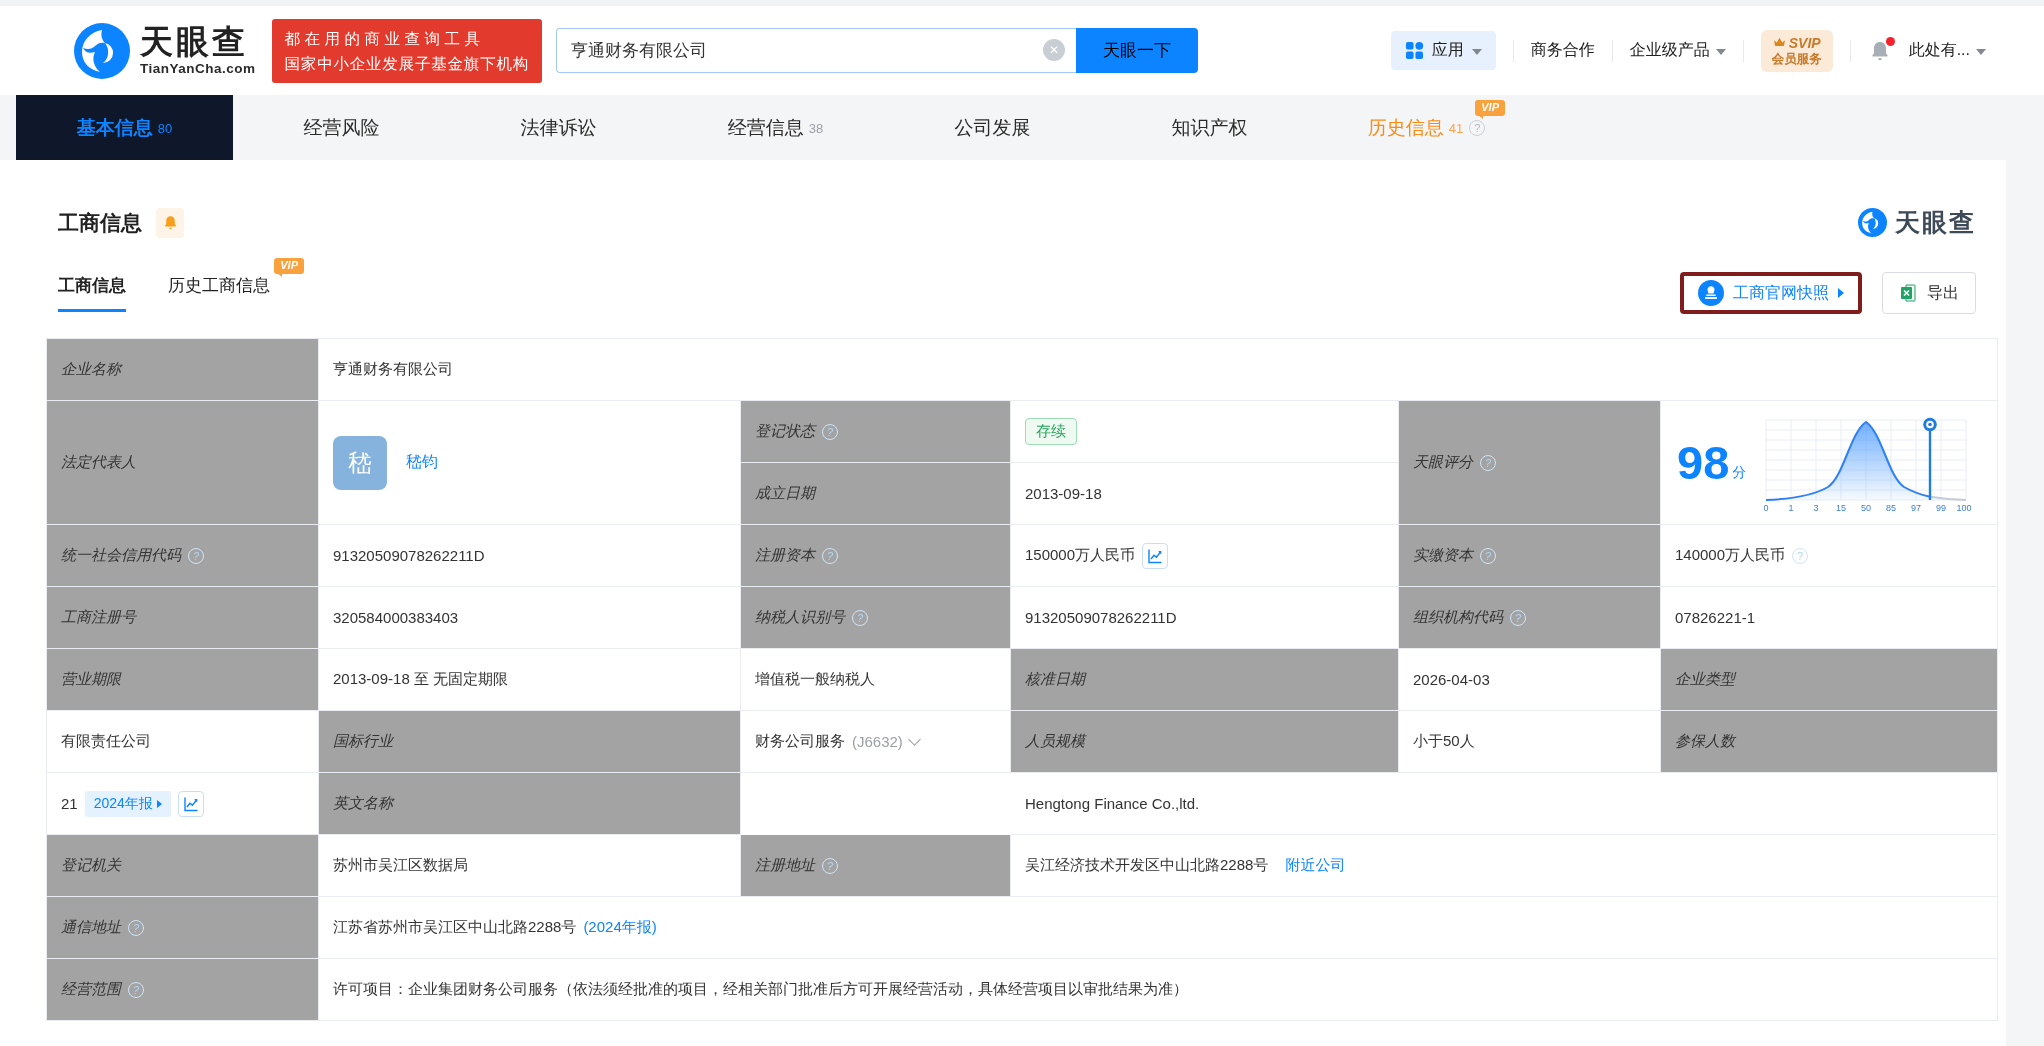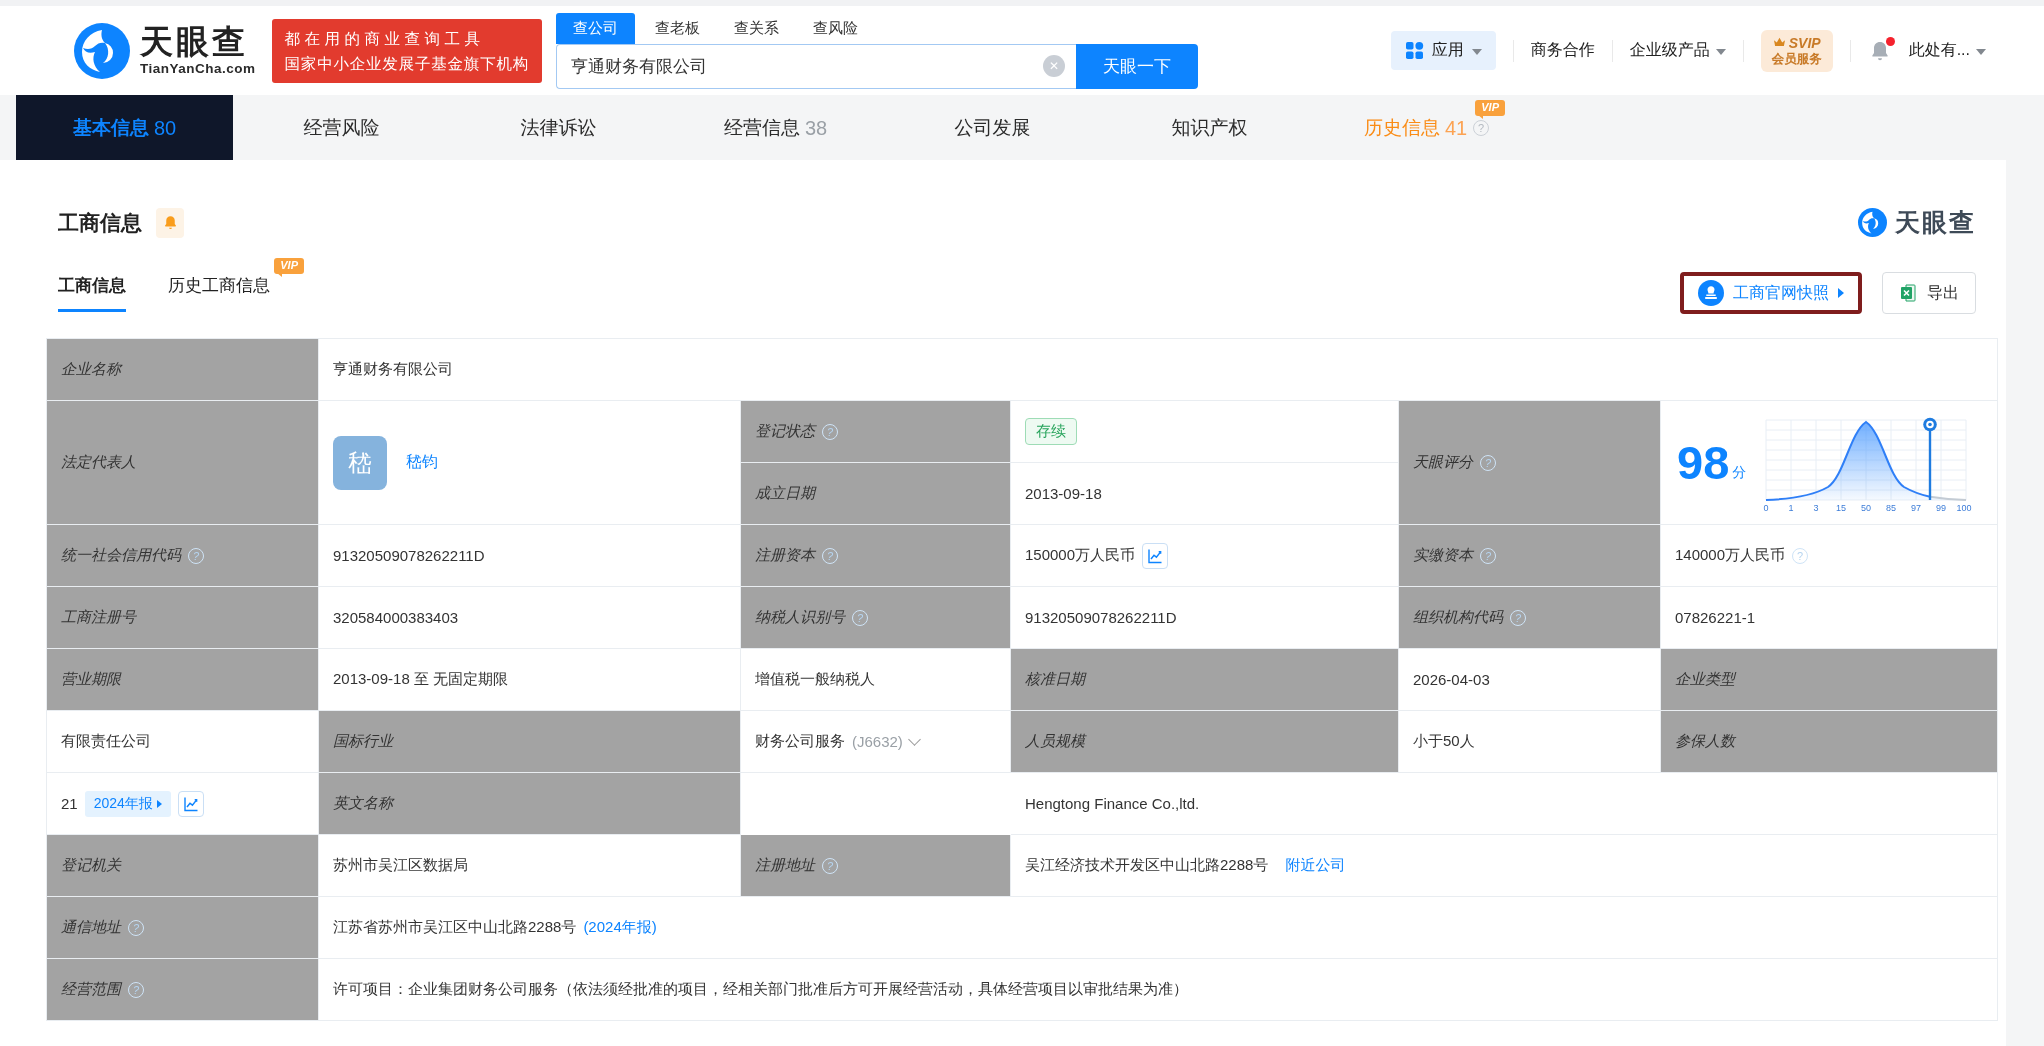--- a/index.html
+++ b/index.html
@@ -20,38 +20,38 @@
   .search { margin-left:14px; width:642px; }
   .search-tabs { display:flex; align-items:flex-end; height:31px; }
   .search-tab { font-size:15px; color:#333; padding:6px 14px; cursor:pointer; }
   .search-tab.active { background:#0d84ff; color:#fff; border-radius:3px 3px 0 0; padding:6px 17px; }
   .search-tab + .search-tab { margin-left:6px; }
   .search-bar { display:flex; height:45px; }
   .search-input-wrap { position:relative; flex:1; }
   .search-input { width:100%; height:45px; border:1px solid #a3c9f3; border-right:none; border-radius:4px 0 0 4px; padding:0 44px 0 14px; font-size:17px; color:#333; outline:none; font-family:inherit; }
   .clear-btn { position:absolute; right:11px; top:11px; width:22px; height:22px; border-radius:50%; background:#c9ced5; color:#fff; font-size:12px; line-height:22px; text-align:center; cursor:pointer; }
   .clear-btn::after { content:"✕"; }
-  .search-go { width:122px; height:45px; background:#0d84ff; color:#ffffff; font-size:17px; border:none; border-radius:0 4px 4px 0; cursor:pointer; font-family:inherit; }
+  .search-go { width:122px; height:45px; background:#0d84ff; color:#000000; font-size:17px; border:none; border-radius:0 4px 4px 0; cursor:pointer; font-family:inherit; }
 
   .hnav { margin-left:auto; margin-right:58px; display:flex; align-items:center; gap:17px; }
   .vdiv { width:1px; height:22px; background:#e9e9e9; }
   .apps-pill { display:flex; align-items:center; gap:8px; background:#e7f1fd; border-radius:4px; padding:9px 14px; cursor:pointer; }
   .apps-pill .t { font-size:16px; color:#222; }
   .caret { width:0; height:0; border-left:5px solid transparent; border-right:5px solid transparent; border-top:6px solid #82888f; margin-top:2px; }
   .hnav-item { font-size:16px; color:#222; display:flex; align-items:center; gap:6px; cursor:pointer; white-space:nowrap; }
   .svip { background:#fcead8; border-radius:6px; padding:5px 11px; display:flex; flex-direction:column; align-items:center; line-height:16px; cursor:pointer; }
   .svip .l1 { display:flex; align-items:center; gap:3px; color:#c87a28; font-size:14px; font-weight:bold; font-style:italic; }
   .svip .l2 { color:#c87a28; font-size:12.5px; font-weight:bold; }
   .bell-wrap { position:relative; cursor:pointer; display:flex; }
   .bell-dot { position:absolute; top:-2px; right:-3px; width:9px; height:9px; border-radius:50%; background:#f5222d; }
 
   
   .tabbar { height:65px; background:#f4f5f6; display:flex; padding-left:16px; }
   .tab { width:217px; height:65px; display:flex; align-items:center; justify-content:center; font-size:19px; color:#2b2b2b; cursor:pointer; position:relative; }
-  .tab .cnt { font-size:20px; color:#9aa0a6; margin-left:5px; margin-top:2px; }
+  .tab .cnt { font-size:13px; color:#9aa0a6; margin-left:5px; margin-top:2px; }
   .tab.active { background:#0f172a; color:#0d84ff; font-weight:bold; }
   .tab.active .cnt { color:#0d84ff; font-weight:normal; }
   .tab.history { color:#fa8c16; }
   .tab.history .cnt { color:#fca353; }
   .vip-badge { background:#f9a13c; color:#fff; font-size:11px; font-weight:bold; font-style:italic; padding:1px 6px 2px; border-radius:3px; position:relative; display:inline-block; line-height:13px; }
   .vip-badge::after { content:""; position:absolute; left:3px; bottom:-3px; border-left:5px solid transparent; border-top:4px solid #f9a13c; }
   .tab .vip-badge { position:absolute; top:5px; right:30px; }
   .help { display:inline-block; width:16px; height:16px; border:1px solid #cfe4f7; color:#b5d4f0; border-radius:50%; font-size:11px; line-height:14px; text-align:center; flex:none; cursor:pointer; }
   .help::after { content:"?"; }
   .help.gray { border-color:#ccd1d7; color:#b4bac1; }
@@ -114,26 +114,20 @@
         <div class="en">TianYanCha.com</div>
       </div>
     </div>
 
     <div class="promo">
       <div class="l1">都在用的商业查询工具</div>
       <div class="l2">国家中小企业发展子基金旗下机构</div>
     </div>
 
     <div class="search">
-      <div class="search-tabs">
-        <div class="search-tab active">查公司</div>
-        <div class="search-tab">查老板</div>
-        <div class="search-tab">查关系</div>
-        <div class="search-tab">查风险</div>
-      </div>
       <div class="search-bar">
         <div class="search-input-wrap">
           <input class="search-input" type="text" value="亨通财务有限公司" style="">
           <span class="clear-btn"></span>
         </div>
         <button class="search-go">天眼一下</button>
       </div>
     </div>
 
     <div class="hnav">

